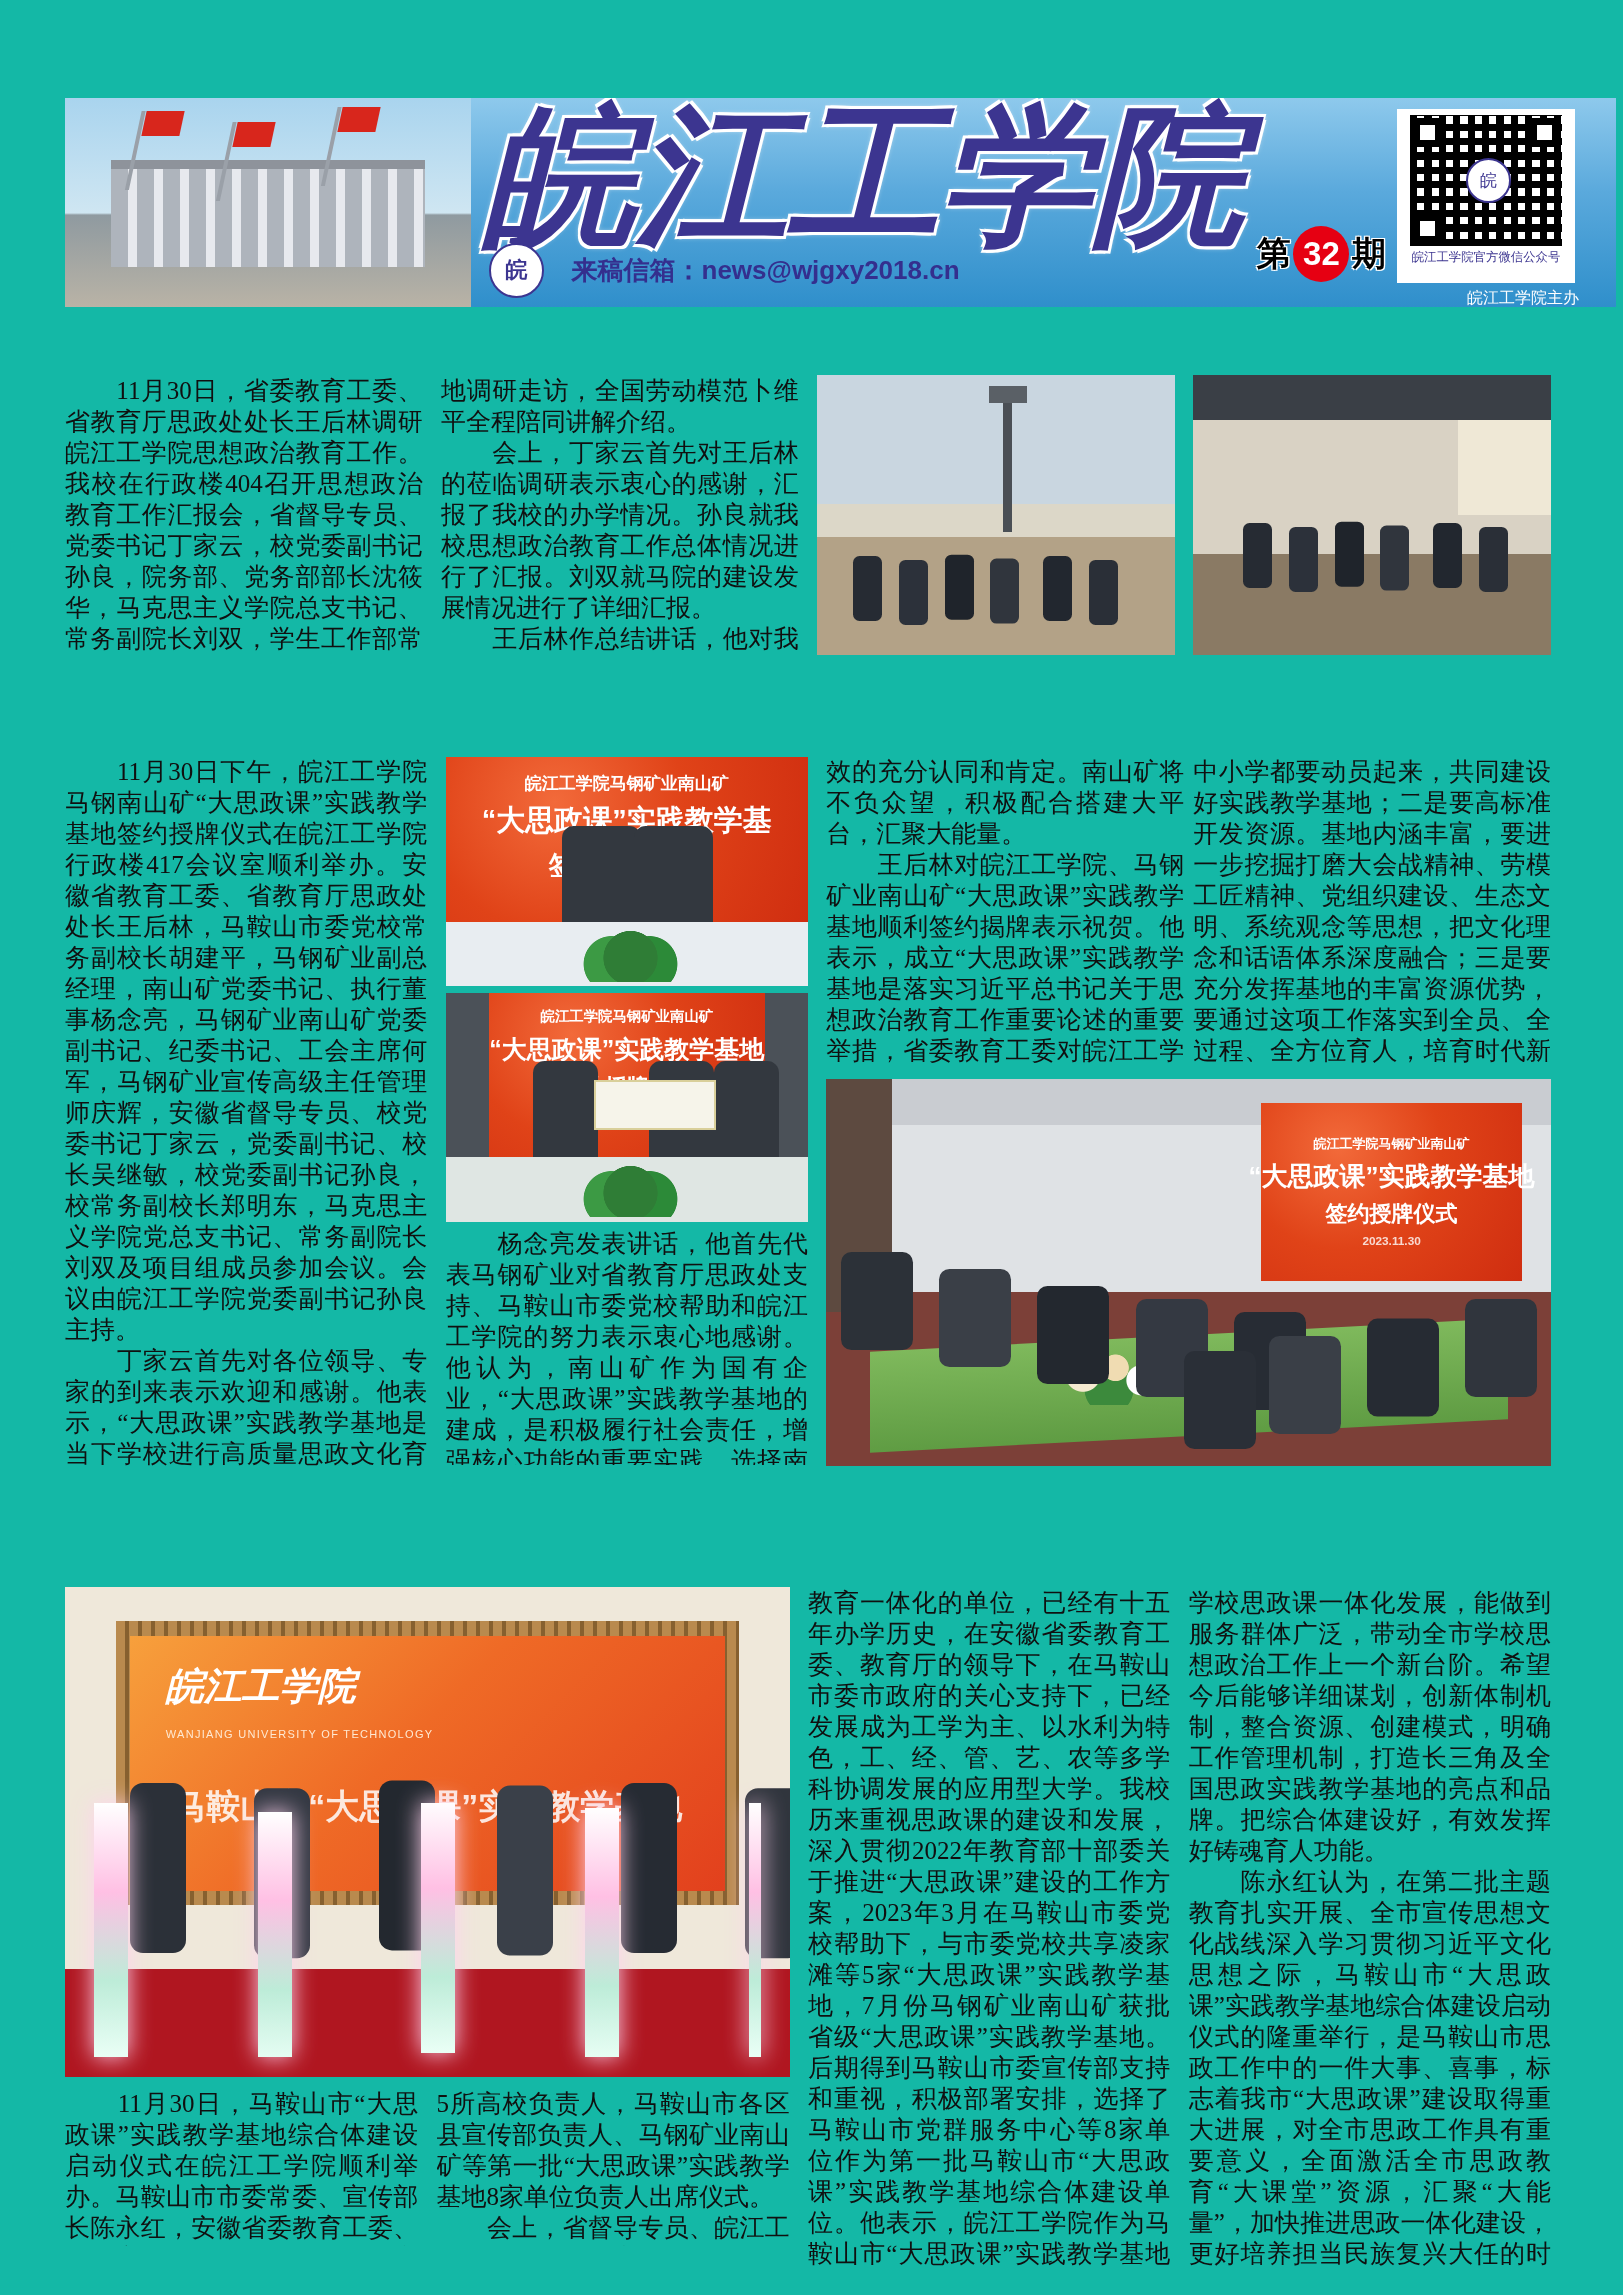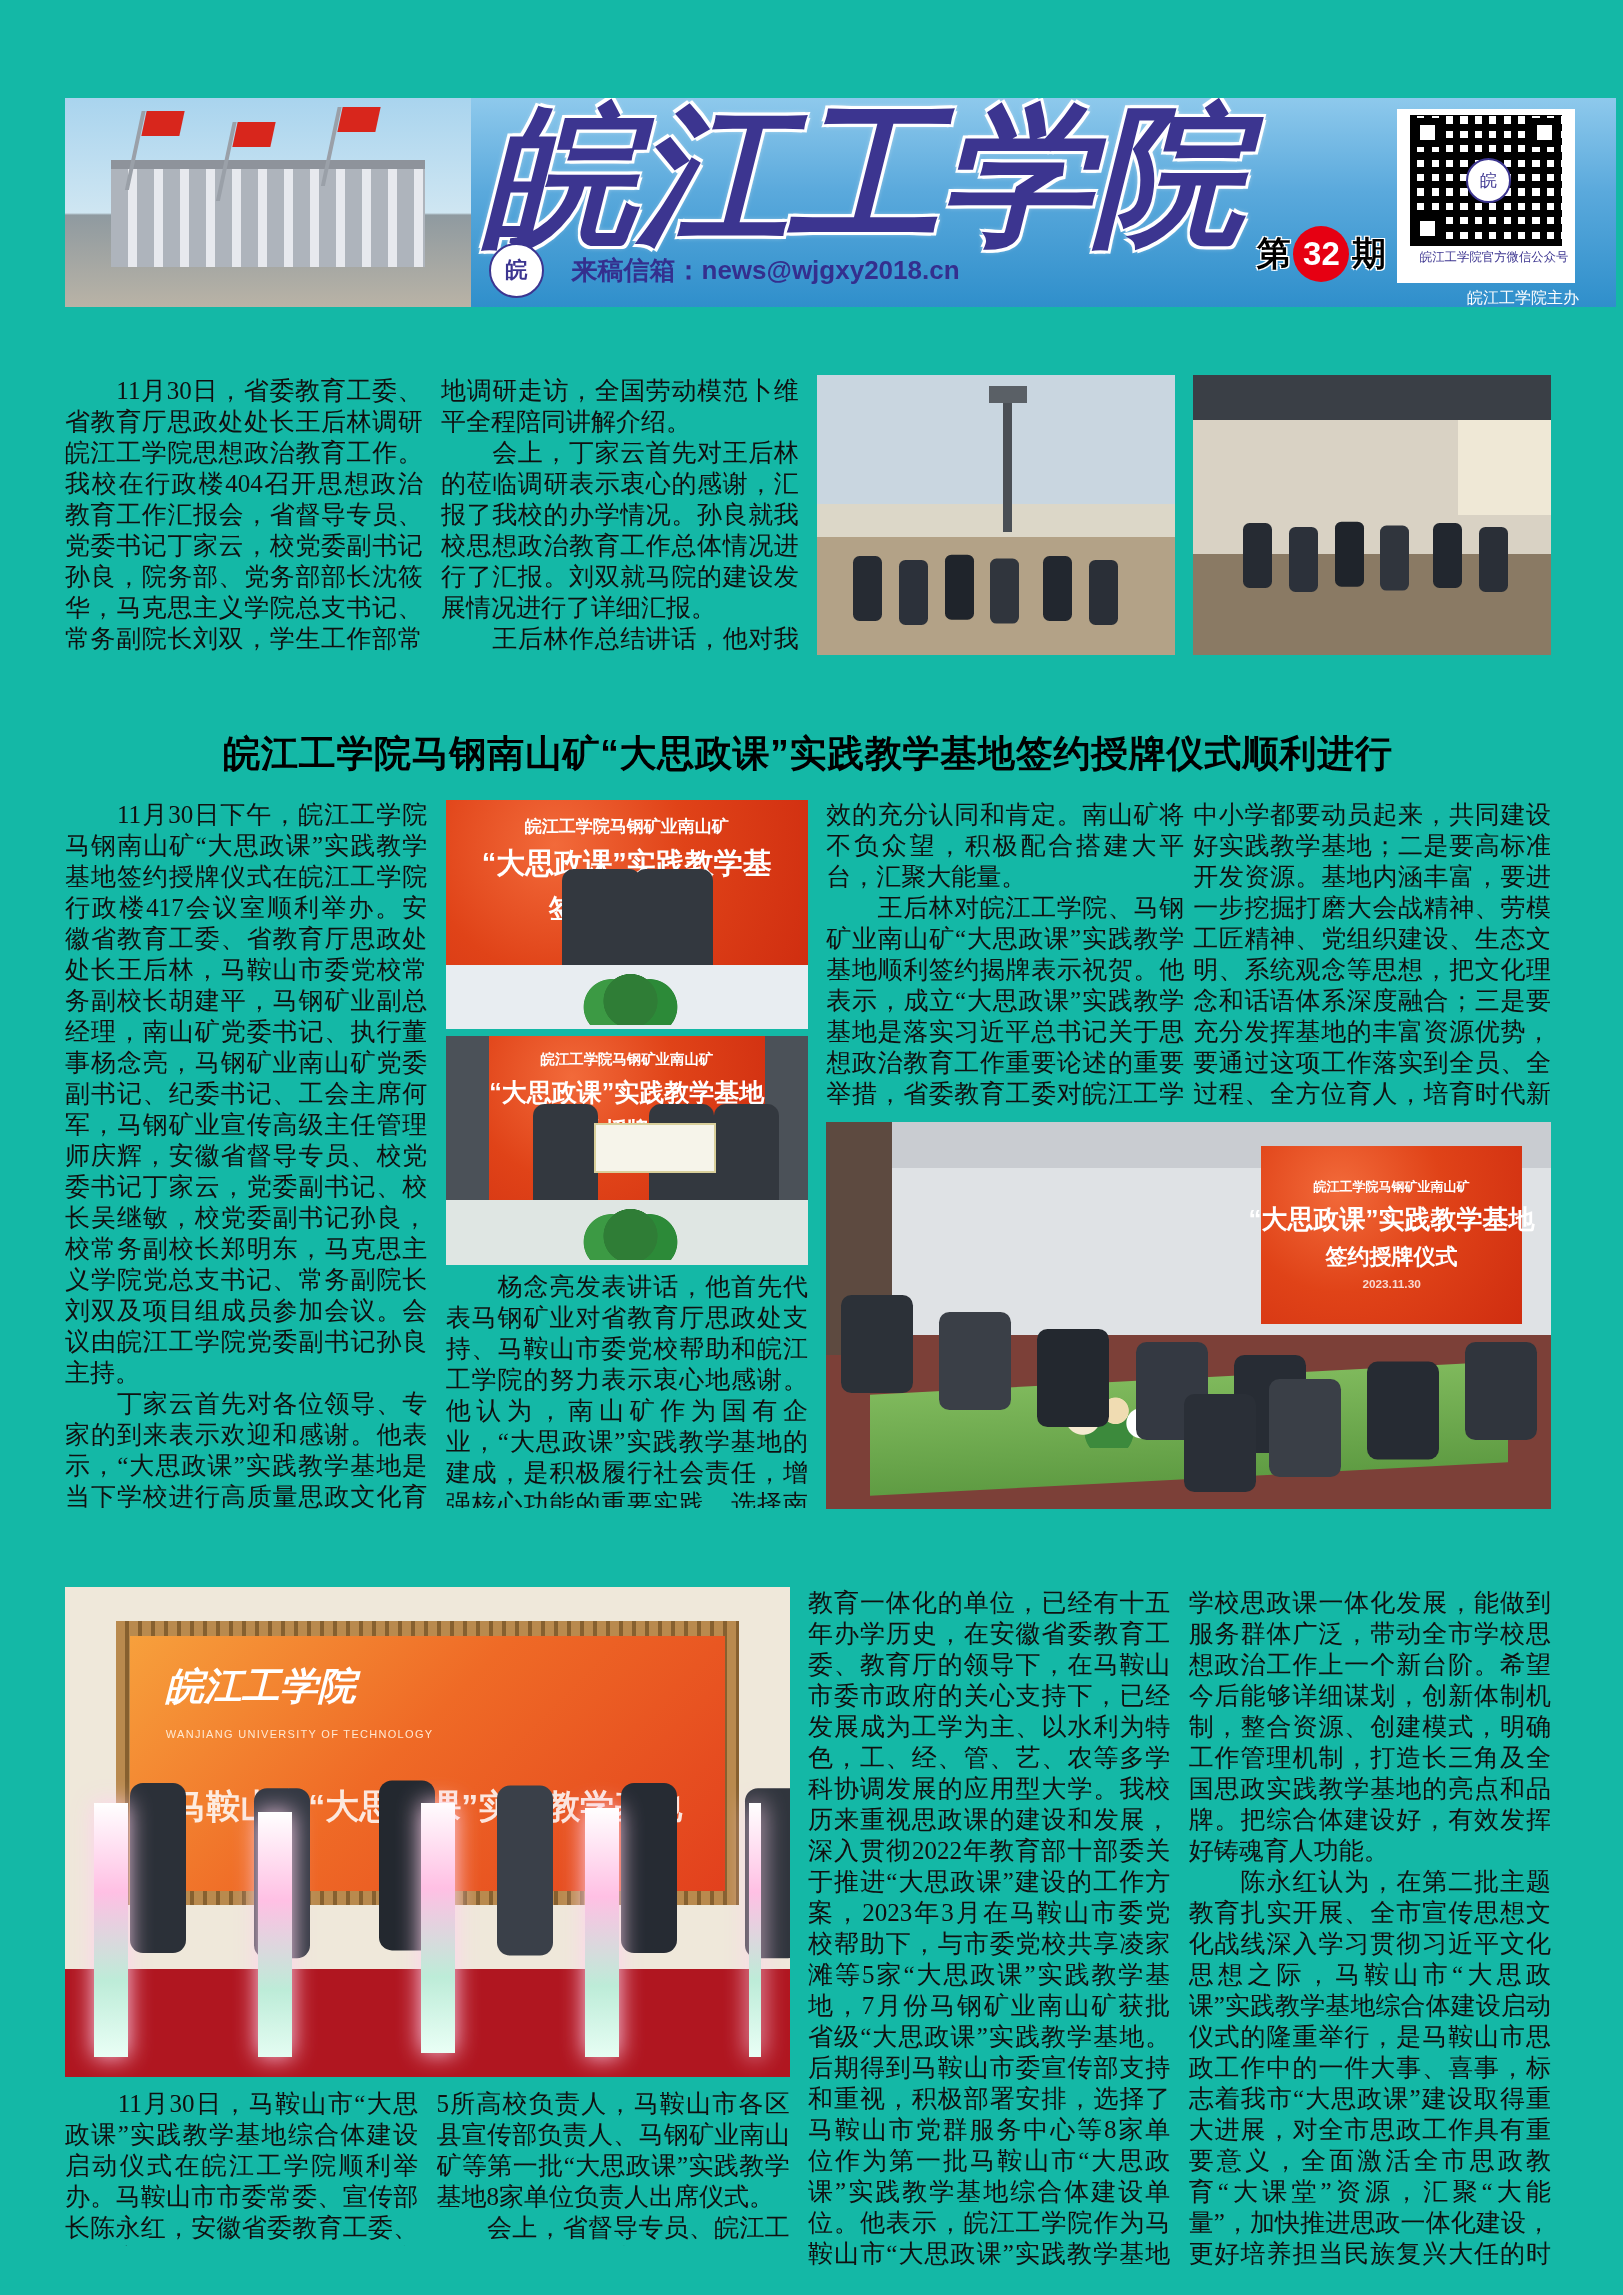--- a/index.html
+++ b/index.html
@@ -30,21 +30,21 @@
   .issue-num{display:inline-flex;align-items:center;justify-content:center;width:56px;height:56px;
          background:#e60012;color:#fff;border-radius:50%;font-size:33px;text-shadow:none;}
   .qr-card{position:absolute;right:41px;top:10.5px;width:165px;height:165px;background:#fff;padding:6.5px 6.5px 2.6px 6.5px;}
   .qr{position:relative;width:152px;height:131px;margin:0 auto;
       background-image:repeating-linear-gradient(0deg,#000 0 7.2px,transparent 7.2px 14.4px),
                        repeating-linear-gradient(90deg,#000 0 7.2px,#fff 7.2px 14.4px);}
   .eye{position:absolute;width:29px;height:29px;background:#fff;border:7.9px solid #000;box-sizing:border-box;}
   .e1{left:2.6px;top:2.6px}.e2{right:2.6px;top:2.6px}.e3{left:2.6px;bottom:2.6px}
   .qr-center{position:absolute;left:56px;top:43px;width:41px;height:41px;border-radius:50%;background:#fff;
       border:2px solid #3c3590;display:flex;align-items:center;justify-content:center;font-size:17px;color:#3c3590;}
-  .qr-caption{margin-top:2.6px;text-align:right;font-size:12.4px;color:#3c3590;font-family:"Liberation Sans",sans-serif;}
+  .qr-caption{margin-top:2.6px;text-align:center;font-size:12.4px;color:#3c3590;font-family:"Liberation Sans",sans-serif;}
   .organizers{position:absolute;right:37px;top:185px;text-align:left;color:#fff;font-size:16px;line-height:30px;
       font-family:"Liberation Sans",sans-serif;}
 
   
   .headline{font-family:"Liberation Sans",sans-serif;font-weight:900;font-size:37px;line-height:43px;
             text-align:center;color:#000;letter-spacing:0.7px;white-space:nowrap;}
   .cols{display:flex;gap:18.3px;}
   .coltext{flex:1 1 0;font-size:25px;line-height:31px;text-align:justify;white-space:pre-wrap;
            overflow:hidden;color:#101010;}
   .photo{position:relative;overflow:hidden;background:#999;}
@@ -177,21 +177,20 @@
         <div class="tower"></div>
         <div class="fig-row"></div>
       </div>
       <div class="photo ph-meeting">
         <div class="fig-row"></div>
       </div>
     </div>
   </div>
 
   <div class="a2">
-    <div class="headline">皖江工学院马钢南山矿“大思政课”实践教学基地签约授牌仪式顺利进行</div>
     <div class="cols">
       <div class="coltext">　　11月30日下午，皖江工学院马钢南山矿“大思政课”实践教学基地签约授牌仪式在皖江工学院行政楼417会议室顺利举办。安徽省教育工委、省教育厅思政处处长王后林，马鞍山市委党校常务副校长胡建平，马钢矿业副总经理，南山矿党委书记、执行董事杨念亮，马钢矿业南山矿党委副书记、纪委书记、工会主席何军，马钢矿业宣传高级主任管理师庆辉，安徽省督导专员、校党委书记丁家云，党委副书记、校长吴继敏，校党委副书记孙良，校常务副校长郑明东，马克思主义学院党总支书记、常务副院长刘双及项目组成员参加会议。会议由皖江工学院党委副书记孙良主持。
 　　丁家云首先对各位领导、专家的到来表示欢迎和感谢。他表示，“大思政课”实践教学基地是当下学校进行高质量思政文化育人的新平台和重要阵地，马钢矿业南山矿具备充足的社会文化资源，有助于全面创新当下思政文化育人的形式，从实践层面有效提升思政文化育人效果。我们要充分利用马钢矿业南山矿的社会文化资源，发挥思政课实践教学基地的思政文化育人功能优势。
 　　郑明东与南山矿党委副书记、纪委书记、工会主席何军共同签约了皖江工学院马钢矿业南山矿“大思政课”实践教育基地。吴继敏和杨念亮共同为该实践教育基地接牌，王后林授牌。</div>
 
       <div class="a2col2">
         <div class="photo" style="background:#e8edf1;">
           <div class="screen-red">
             <span class="l" style="font-size:17px">皖江工学院马钢矿业南山矿</span>
             <span class="l" style="font-size:29px">“大思政课”实践教学基</span>

